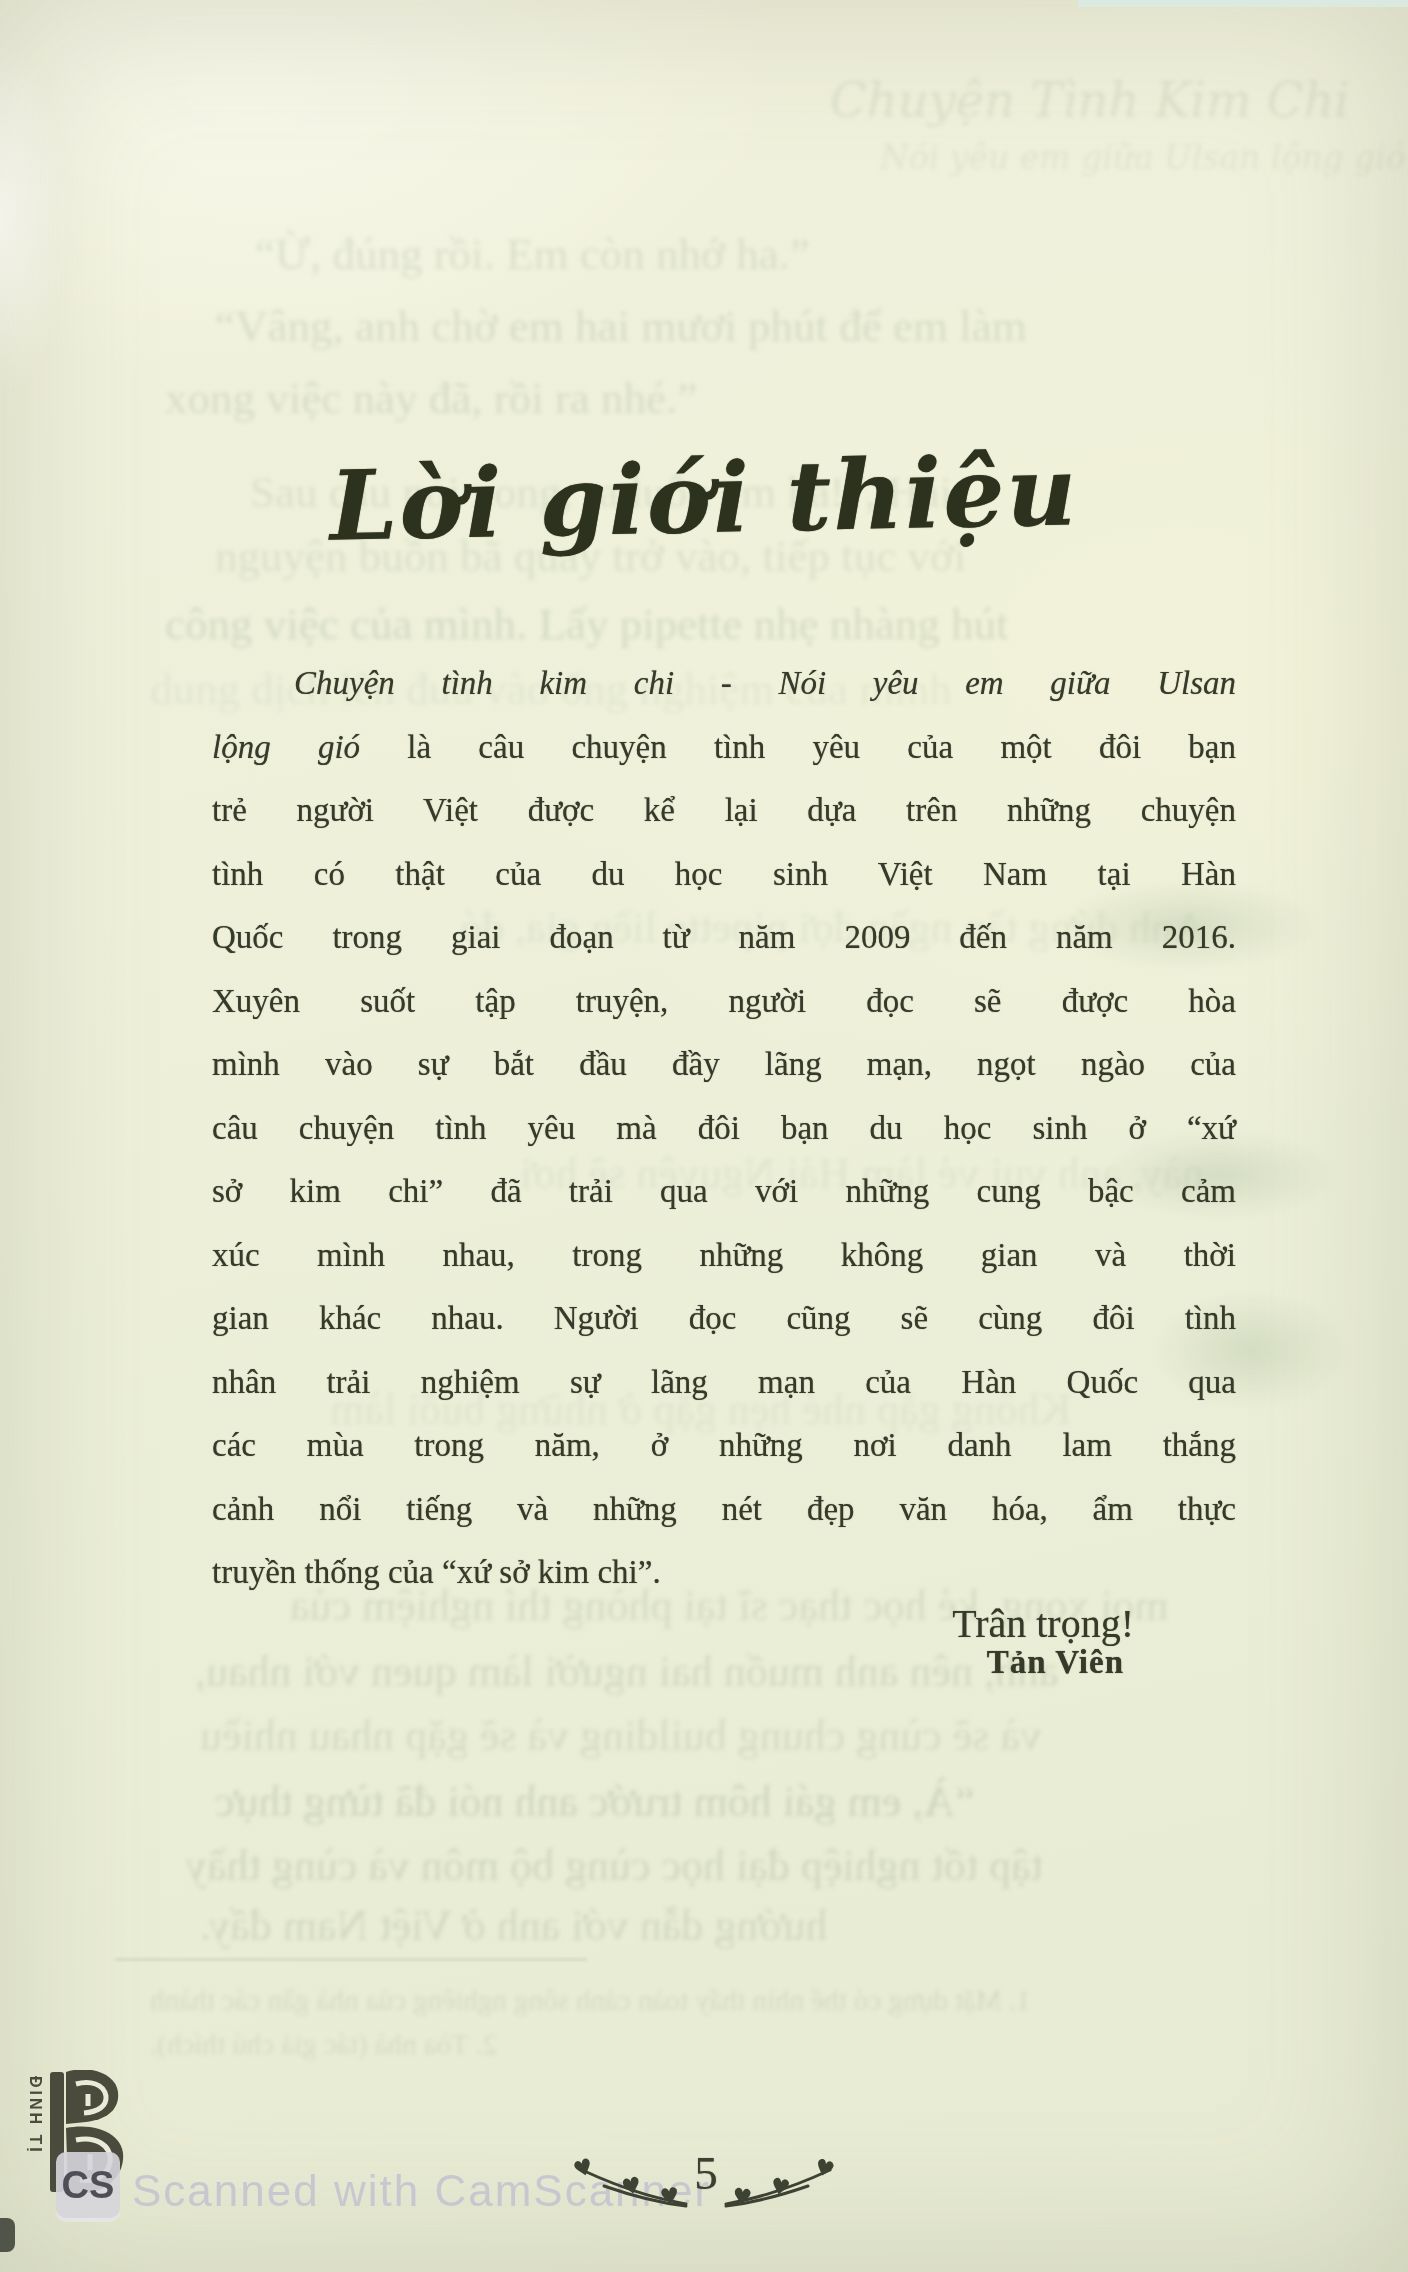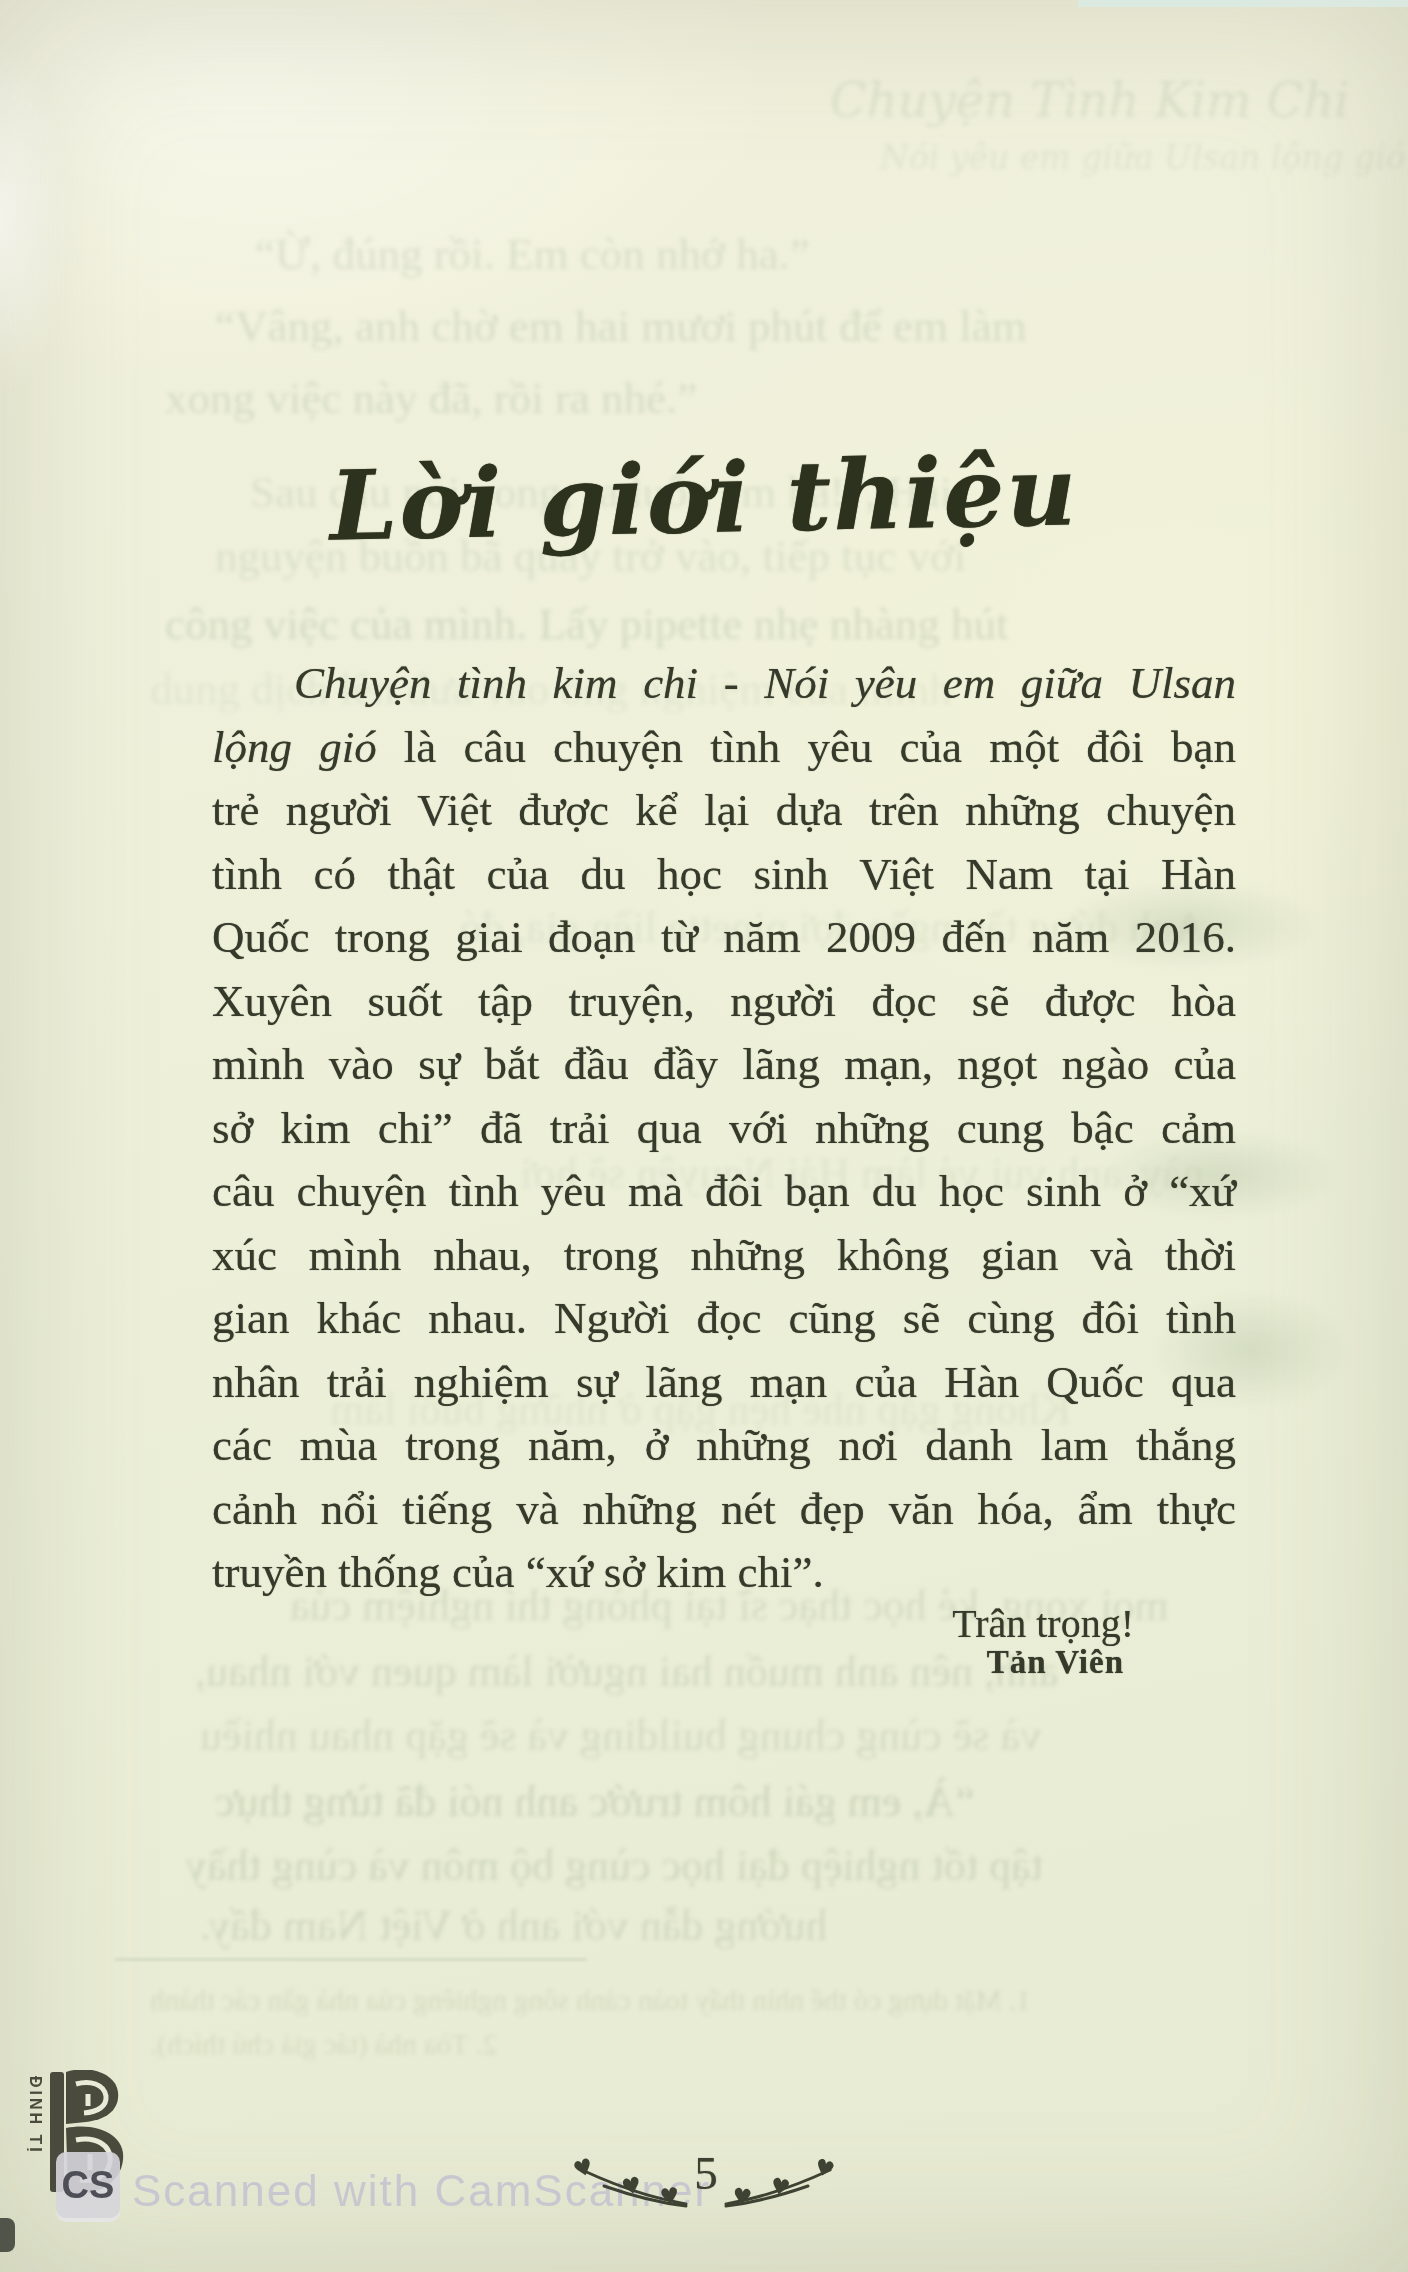--- a/index.html
+++ b/index.html
@@ -42,21 +42,21 @@
     font-style:italic;font-weight:bold;
     font-size:96px;letter-spacing:2px;
     color:#2d321f;
     transform:rotate(-1.2deg);
     text-shadow:0 0 1px rgba(45,50,31,.75);
   }
 
   
   .body-block{
     position:absolute;left:212px;top:652px;width:1024px;
-    font-size:45px;
+    font-size:33px;
   }
   .bline{
     height:63.5px;line-height:63.5px;
     text-align:justify;text-align-last:justify;
     white-space:nowrap;
     text-shadow:0 0 1px rgba(53,58,42,.65);
   }
   .bline.first{padding-left:82px;}
   .bline.last{text-align-last:left;}
   .bline .it{font-style:italic;}
@@ -153,22 +153,22 @@
   <div class="title">Lời giới thiệu</div>
 
   <div class="body-block" id="body-block">
       <div class="bline first"><span class="it">Chuyện tình kim chi - Nói yêu em giữa Ulsan</span></div>
       <div class="bline"><span class="it">lộng gió</span><span> là câu chuyện tình yêu của một đôi bạn</span></div>
       <div class="bline"><span>trẻ người Việt được kể lại dựa trên những chuyện</span></div>
       <div class="bline"><span>tình có thật của du học sinh Việt Nam tại Hàn</span></div>
       <div class="bline"><span>Quốc trong giai đoạn từ năm 2009 đến năm 2016.</span></div>
       <div class="bline"><span>Xuyên suốt tập truyện, người đọc sẽ được hòa</span></div>
       <div class="bline"><span>mình vào sự bắt đầu đầy lãng mạn, ngọt ngào của</span></div>
+      <div class="bline"><span>câu chuyện tình yêu mà đôi bạn du học sinh ở “xứ</span></div>
       <div class="bline"><span>sở kim chi” đã trải qua với những cung bậc cảm</span></div>
-      <div class="bline"><span>câu chuyện tình yêu mà đôi bạn du học sinh ở “xứ</span></div>
       <div class="bline"><span>xúc mình nhau, trong những không gian và thời</span></div>
       <div class="bline"><span>gian khác nhau. Người đọc cũng sẽ cùng đôi tình</span></div>
       <div class="bline"><span>nhân trải nghiệm sự lãng mạn của Hàn Quốc qua</span></div>
       <div class="bline"><span>các mùa trong năm, ở những nơi danh lam thắng</span></div>
       <div class="bline"><span>cảnh nổi tiếng và những nét đẹp văn hóa, ẩm thực</span></div>
       <div class="bline last"><span>truyền thống của “xứ sở kim chi”.</span></div>
     </div>
 
   <div class="signoff">Trân trọng!</div>
   <div class="author">Tản Viên</div>

